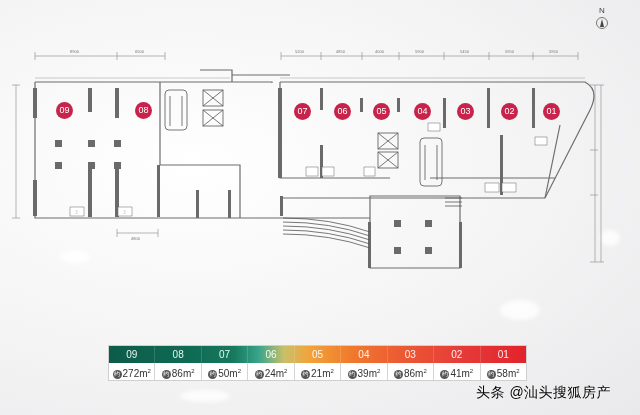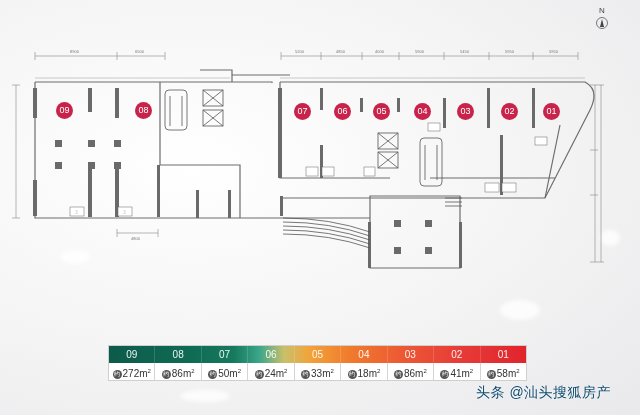--- a/index.html
+++ b/index.html
@@ -22,21 +22,21 @@
   .dim { position: absolute; font-size: 4px; color: #777; }
   .legend { position: absolute; left: 108px; top: 345px; width: 419px; border: 1px solid #cfcfcf; background: #fff; }
   .legend-top { display: flex; height: 17px;
     background: linear-gradient(90deg, #0d5b4a 0%, #0f6b54 20%, #167a5e 30%, #3aa68a 36%, #c9c06a 42%, #f2a33a 48%, #f07a2c 58%, #ec5a34 70%, #e63a38 85%, #e1242c 100%); }
   .legend-top .cell { flex: 1; color: rgba(255,255,255,0.92); font-size: 10px; line-height: 17px; text-align: center; border-right: 1px solid rgba(255,255,255,0.15); }
   .legend-bot { display: flex; height: 17px; }
   .legend-bot .cell { flex: 1; font-size: 10px; color: #333; line-height: 17px; text-align: center; border-right: 1px solid #d4d4d4; white-space: nowrap; }
   .legend-bot .cell:last-child, .legend-top .cell:last-child { border-right: none; }
   .approx { display: inline-block; width: 9px; height: 9px; border-radius: 50%; background: #555; color: #fff; font-size: 6px; line-height: 9px; text-align: center; vertical-align: 1px; margin-right: 1px; }
   .sup { font-size: 6px; vertical-align: 4px; }
-  .watermark { position: absolute; left: 476px; top: 384px; font-size: 14px; color: #0c4a6e; letter-spacing: 0.5px; text-shadow: 0 0 2px #fff; }
+  .watermark { position: absolute; left: 476px; top: 384px; font-size: 14px; color: #000000; letter-spacing: 0.5px; text-shadow: 0 0 2px #fff; }
 </style>
 </head>
 <body>
 
 <div class="sparkle" style="left:60px;top:250px;width:30px;height:14px;"></div>
 <div class="sparkle" style="left:500px;top:300px;width:40px;height:20px;"></div>
 <div class="sparkle" style="left:180px;top:390px;width:50px;height:12px;"></div>
 <div class="sparkle" style="left:600px;top:230px;width:20px;height:16px;"></div>
 
 <div class="north">
@@ -213,21 +213,21 @@
     <div class="cell">04</div>
     <div class="cell">03</div>
     <div class="cell">02</div>
     <div class="cell">01</div>
   </div>
   <div class="legend-bot">
     <div class="cell"><span class="approx">约</span><span>272</span><span>m</span><span class="sup">2</span></div>
     <div class="cell"><span class="approx">约</span><span>86</span><span>m</span><span class="sup">2</span></div>
     <div class="cell"><span class="approx">约</span><span>50</span><span>m</span><span class="sup">2</span></div>
     <div class="cell"><span class="approx">约</span><span>24</span><span>m</span><span class="sup">2</span></div>
-    <div class="cell"><span class="approx">约</span><span>33</span><span>m</span><span class="sup">2</span></div>
-    <div class="cell"><span class="approx">约</span><span>18</span><span>m</span><span class="sup">2</span></div>
+    <div class="cell"><span class="approx">约</span><span>21</span><span>m</span><span class="sup">2</span></div>
+    <div class="cell"><span class="approx">约</span><span>39</span><span>m</span><span class="sup">2</span></div>
     <div class="cell"><span class="approx">约</span><span>86</span><span>m</span><span class="sup">2</span></div>
     <div class="cell"><span class="approx">约</span><span>41</span><span>m</span><span class="sup">2</span></div>
     <div class="cell"><span class="approx">约</span><span>58</span><span>m</span><span class="sup">2</span></div>
   </div>
 </div>
 
 <div class="watermark">头条 @汕头搜狐房产</div>
 
 </body></html>

